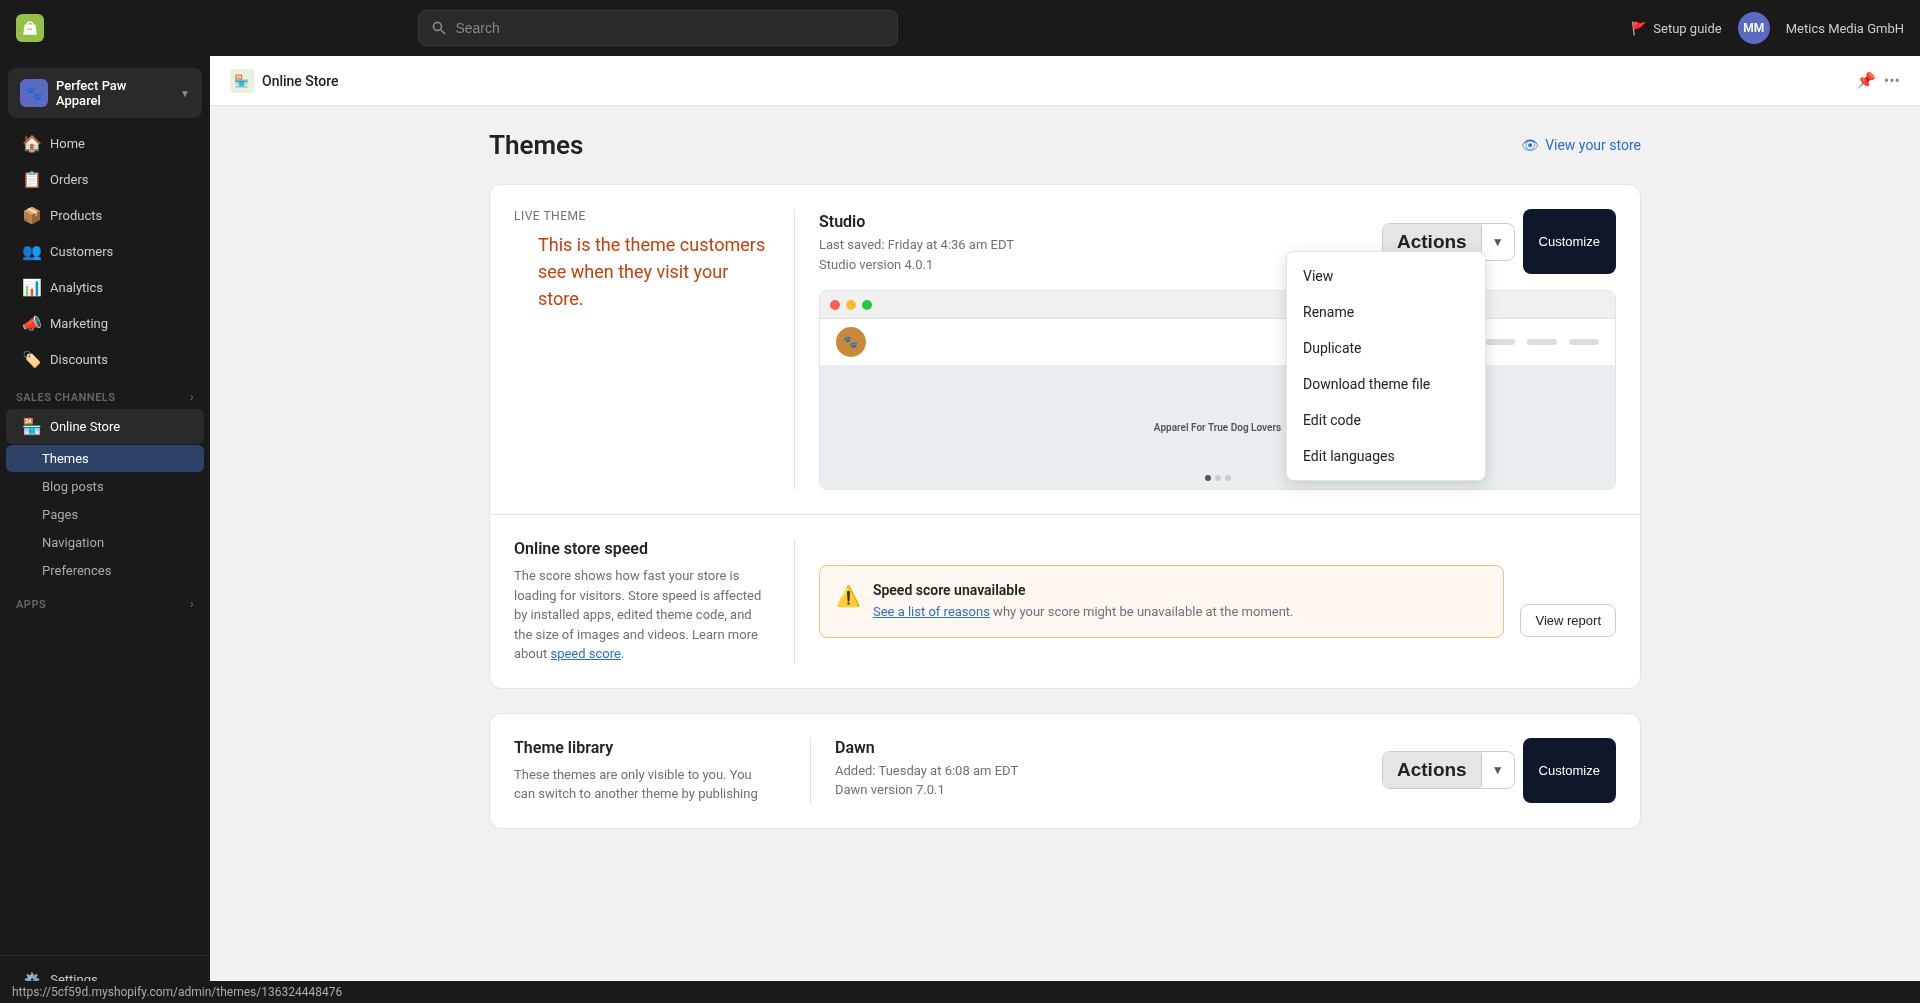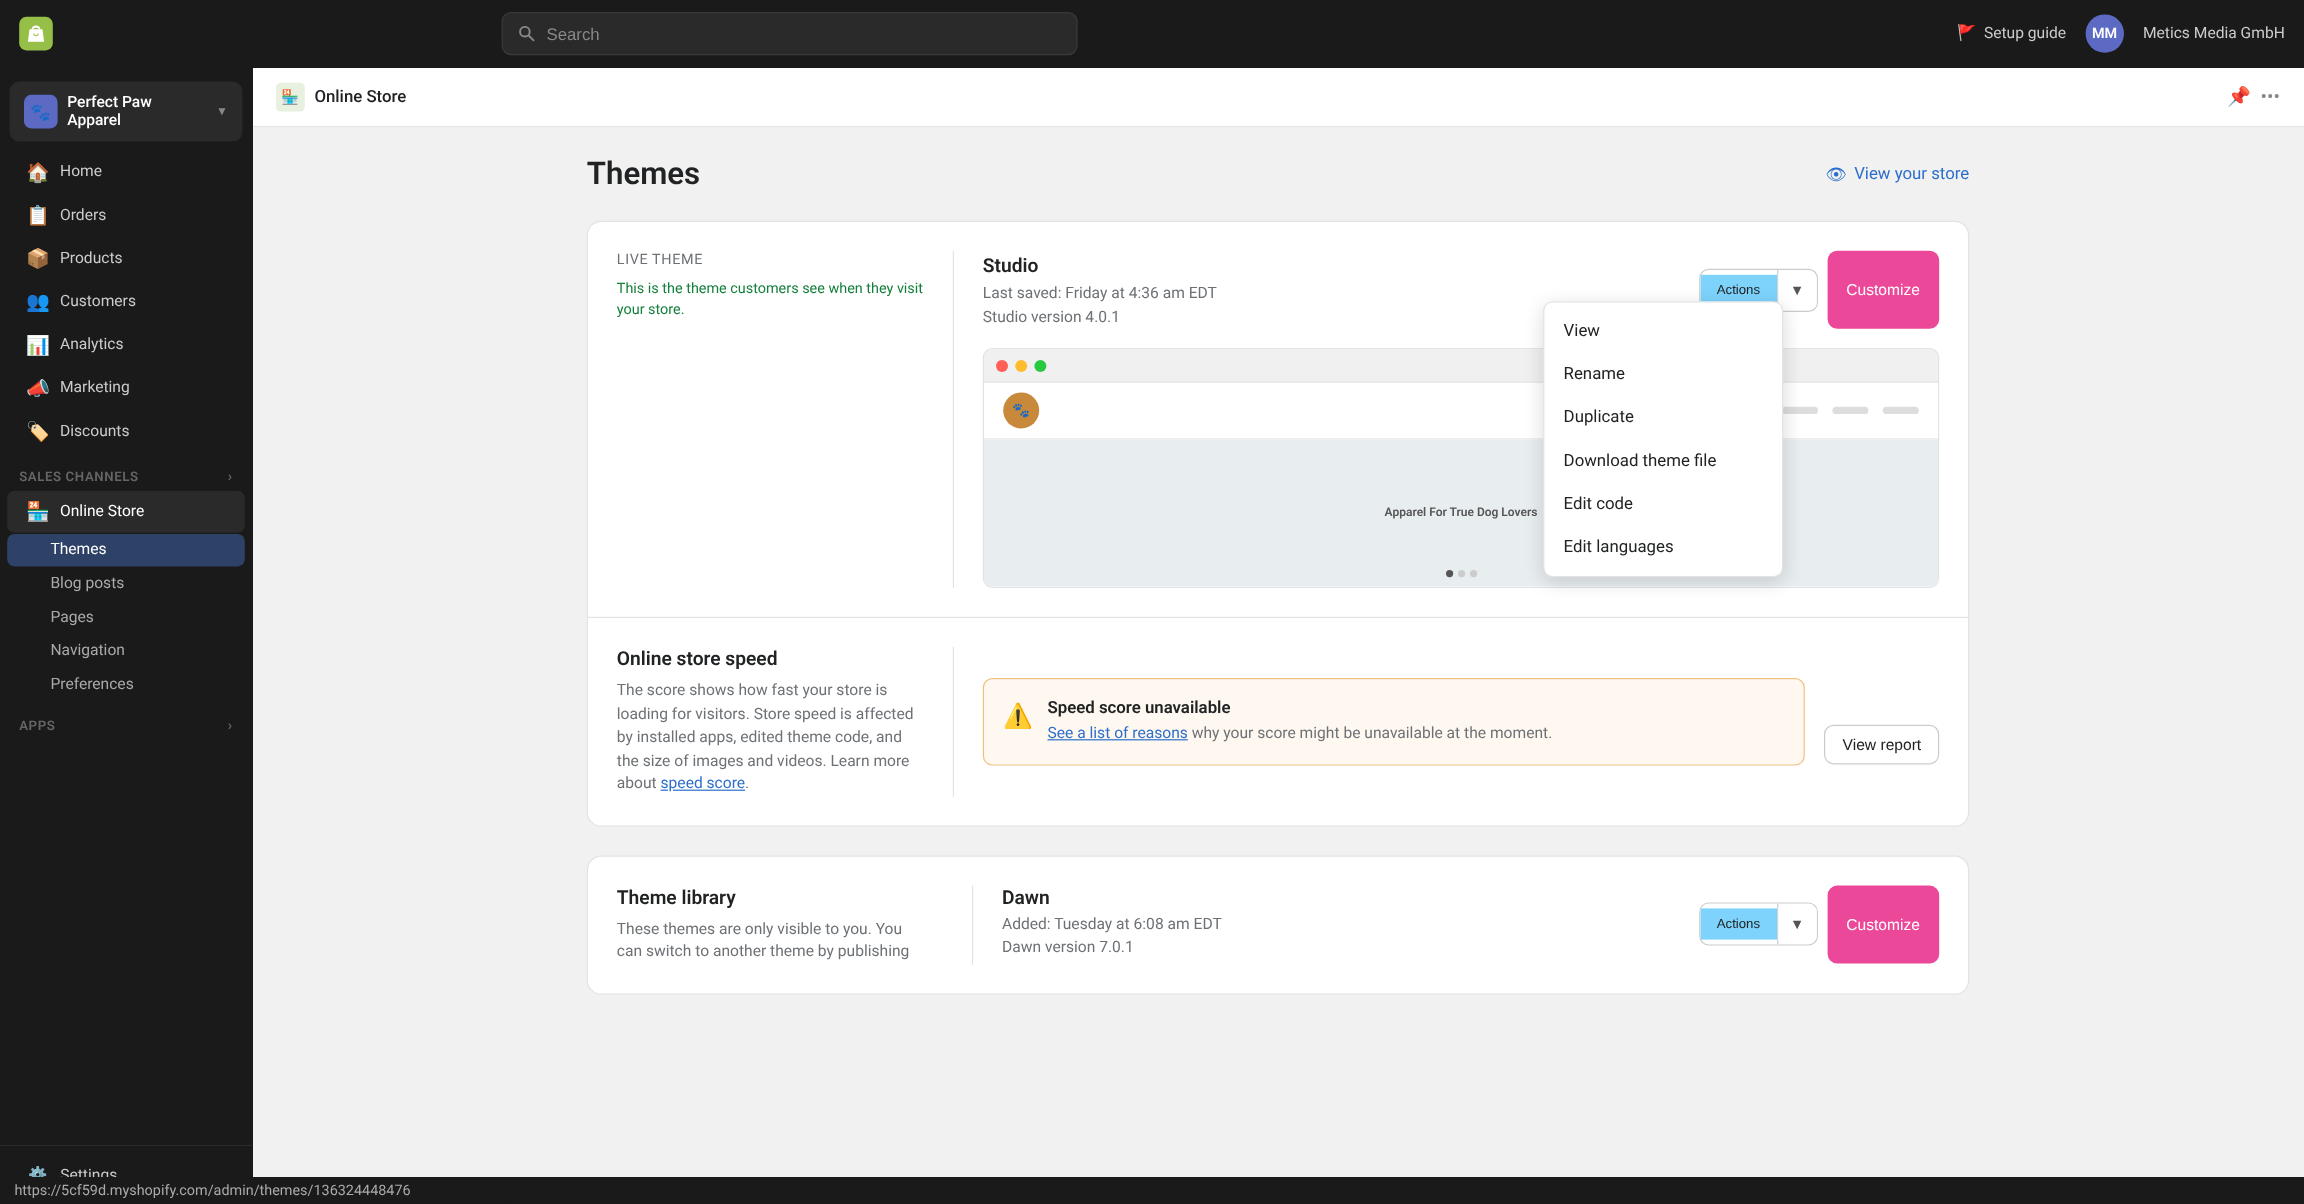--- a/index.html
+++ b/index.html
@@ -290,23 +290,24 @@
     }
     .section-label {
       font-size: 12px;
       font-weight: 400;
       color: #6d7175;
       text-transform: uppercase;
       letter-spacing: 0.5px;
       margin-bottom: 8px;
     }
     .live-theme-desc {
-      font-size: 12px;
-      color: #15803d;
+      font-size: 18px;
+      color: #c2410c;
       line-height: 1.5;
+      margin-left: 24px;
     }
 
     .theme-card-area {
       flex: 1;
       display: flex;
       align-items: flex-start;
       gap: 16px;
       border-left: 1px solid #e1e3e5;
       padding-left: 24px;
       position: relative;
@@ -346,43 +347,43 @@
       display: flex;
       align-items: center;
       gap: 0;
       border: 1px solid #c9cccf;
       border-radius: 8px;
       overflow: hidden;
       background: #fff;
     }
     .btn-actions .btn-main {
       padding: 7px 14px;
-      font-size: 11px;
-      font-weight: 400;
+      font-size: 19px;
+      font-weight: 700;
       color: #202223;
-      background: #7dd3fc;
+      background: #e5e5e5;
       border: none;
       cursor: pointer;
     }
     .btn-actions .btn-divider {
       width: 1px;
       background: #c9cccf;
       height: 34px;
     }
     .btn-actions .btn-chevron {
       padding: 7px 10px;
       background: #fff;
       border: none;
       cursor: pointer;
       color: #555;
       font-size: 12px;
     }
 
     .btn-customize {
-      background: #ec4899;
+      background: #0f172a;
       color: #fff;
       border: none;
       border-radius: 8px;
       padding: 25px 16px;
       font-size: 13px;
       font-weight: 500;
       cursor: pointer;
     }
 
     

